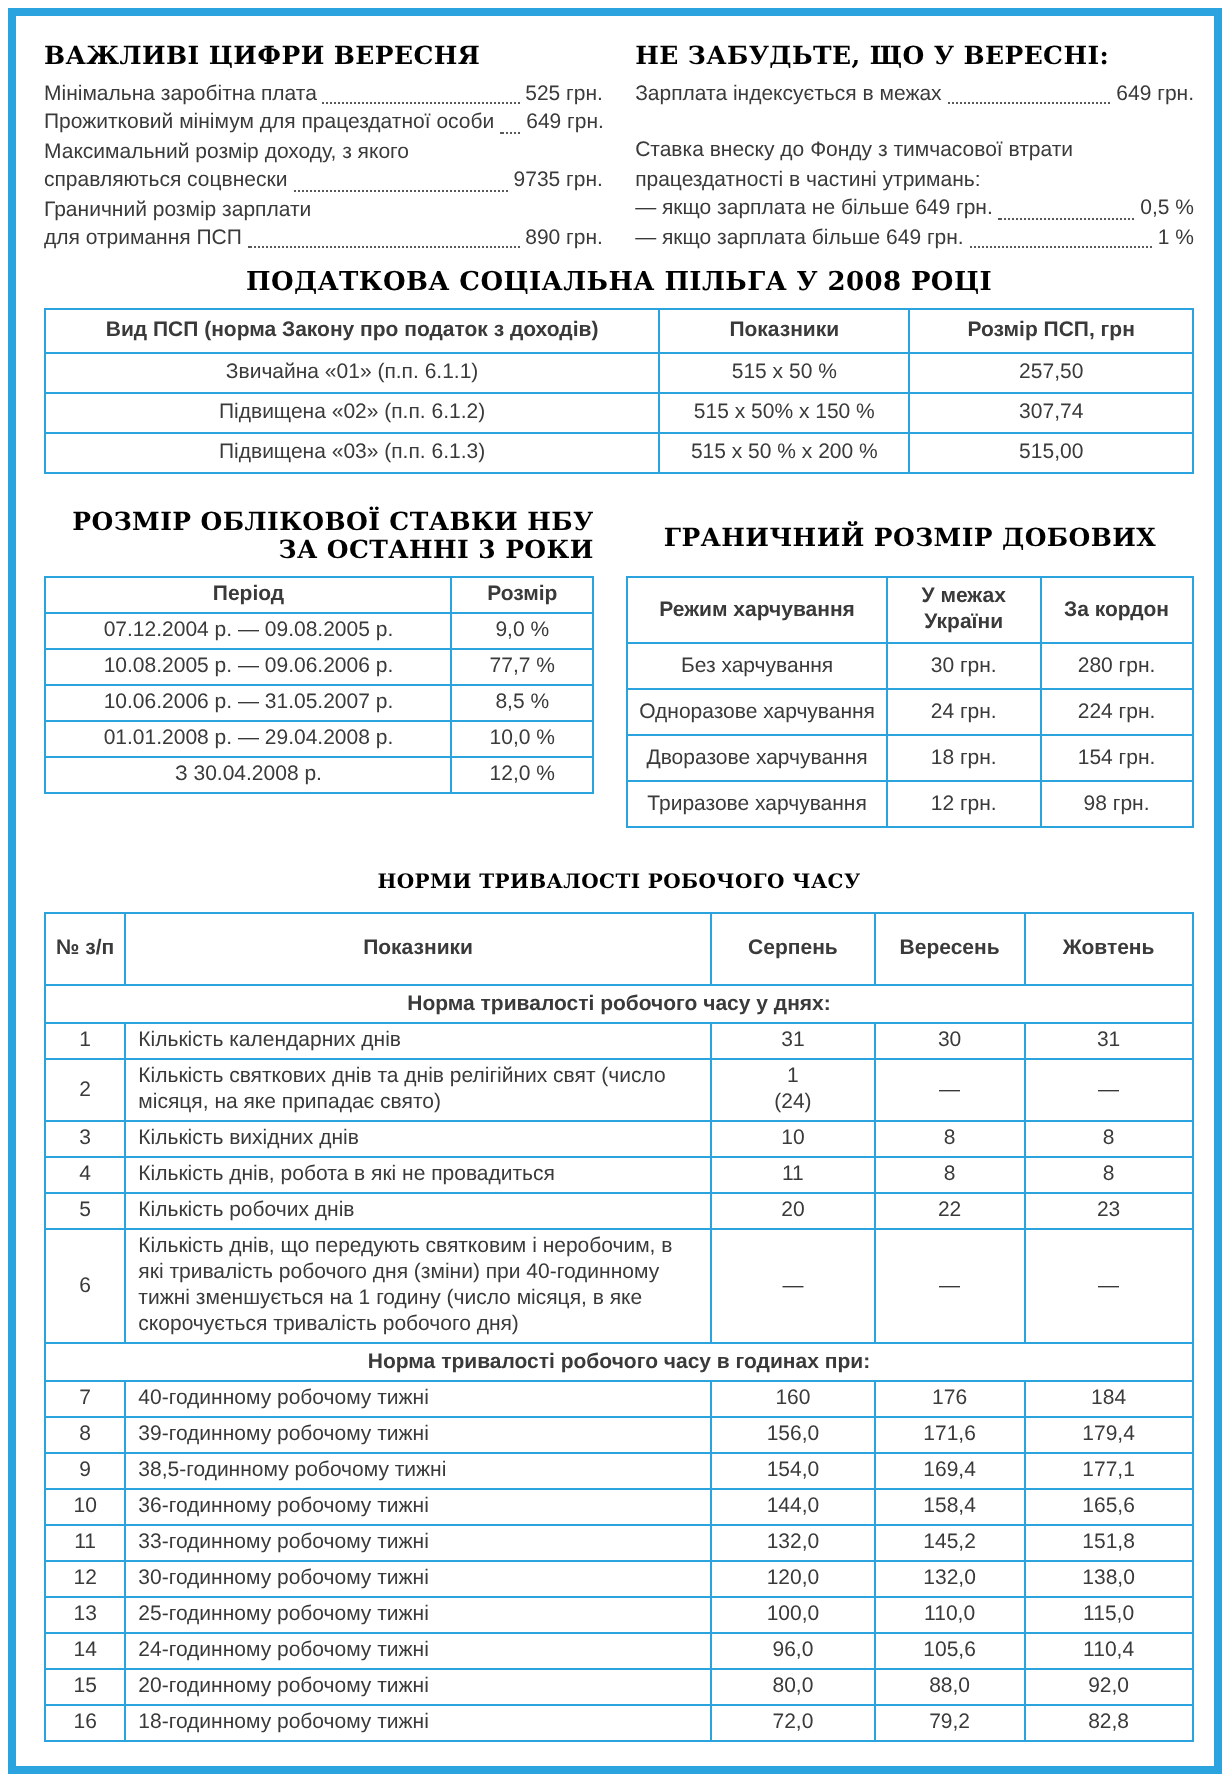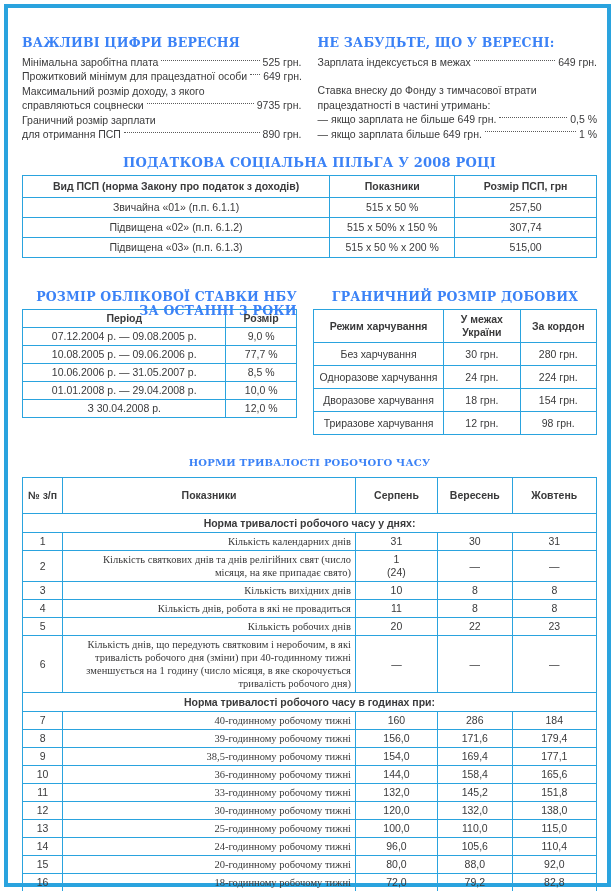--- a/index.html
+++ b/index.html
@@ -5,30 +5,30 @@
   html,body{margin:0;padding:0;}
   body{
     width:615px;height:891px;position:relative;overflow:hidden;
     background:#ffffff;color:#3a3a3b;
     font-family:"Liberation Sans",sans-serif;
   }
   .frame{position:absolute;inset:4px;border:4px solid #2aa3de;pointer-events:none;}
   .content{position:absolute;left:22px;right:18px;top:21px;}
 
   h2{
-    font-family:"DejaVu Serif",serif;font-weight:bold;color:#3b82f6;
-    font-size:12.5px;line-height:14px;margin:15px 0 5px 0;letter-spacing:.2px;
+    font-family:"DejaVu Serif",serif;font-weight:bold;color:#000000;
+    font-size:12.5px;line-height:14px;margin:0 0 5px 0;letter-spacing:.2px;
   }
   h2.center{text-align:center;}
   h2.pre{white-space:pre-line;text-align:right;}
 
   
   .top-row{display:flex;justify-content:space-between;}
   .top-row section{width:48.6%;}
-  .line{display:flex;align-items:center;font-size:10.5px;line-height:14.4px;}
+  .line{display:flex;align-items:flex-end;font-size:10.5px;line-height:14.4px;}
   .line .lbl{white-space:nowrap;}
   .line .dots{flex:1 1 auto;min-width:10px;border-bottom:1.4px dotted #5a5a5a;margin:0 3px;position:relative;top:-2px;}
   .line .val{white-space:nowrap;}
   .line.mt{margin-top:14px;}
 
   
   table{width:100%;border-collapse:collapse;table-layout:fixed;}
   th,td{
     border:1px solid #2aa3de;font-size:10.5px;line-height:13px;
     text-align:center;vertical-align:middle;padding:2px 4px;color:#3a3a3b;
@@ -47,21 +47,21 @@
   .title-box.vcenter{justify-content:center;}
   .nbu-table th{padding:2px;}
   .nbu-table td{padding:2px;}
   .dob-table th{padding:3px 2px;}
   .dob-table td{padding:4.5px 2px;}
 
   .wt{margin-top:21px;}
   .wt h2{font-size:10px;margin-bottom:7px;}
   .wt-table th{padding:11px 3px;}
   .wt-table td{padding:2px 4px;}
-  .wt-table td.c-label{text-align:right;padding-left:6px;font-family:Liberation Serif, serif;}
+  .wt-table td.c-label{text-align:left;padding-left:6px;}
   .wt-table td.c-val{white-space:pre-line;}
   .wt-table tr.section td{font-weight:bold;padding:2.5px;}
 </style>
 </head>
 <body>
 
 <div class="frame"></div>
 
 <div class="content">
 
@@ -309,21 +309,21 @@
           <td class="c-val">—</td>
           <td class="c-val">—</td>
         </tr>
         <tr class="section">
           <td colspan="5">Норма тривалості робочого часу в годинах при:</td>
         </tr>
         <tr>
           <td>7</td>
           <td class="c-label">40-годинному робочому тижні</td>
           <td class="c-val">160</td>
-          <td class="c-val">286</td>
+          <td class="c-val">176</td>
           <td class="c-val">184</td>
         </tr>
         <tr>
           <td>8</td>
           <td class="c-label">39-годинному робочому тижні</td>
           <td class="c-val">156,0</td>
           <td class="c-val">171,6</td>
           <td class="c-val">179,4</td>
         </tr>
         <tr>

